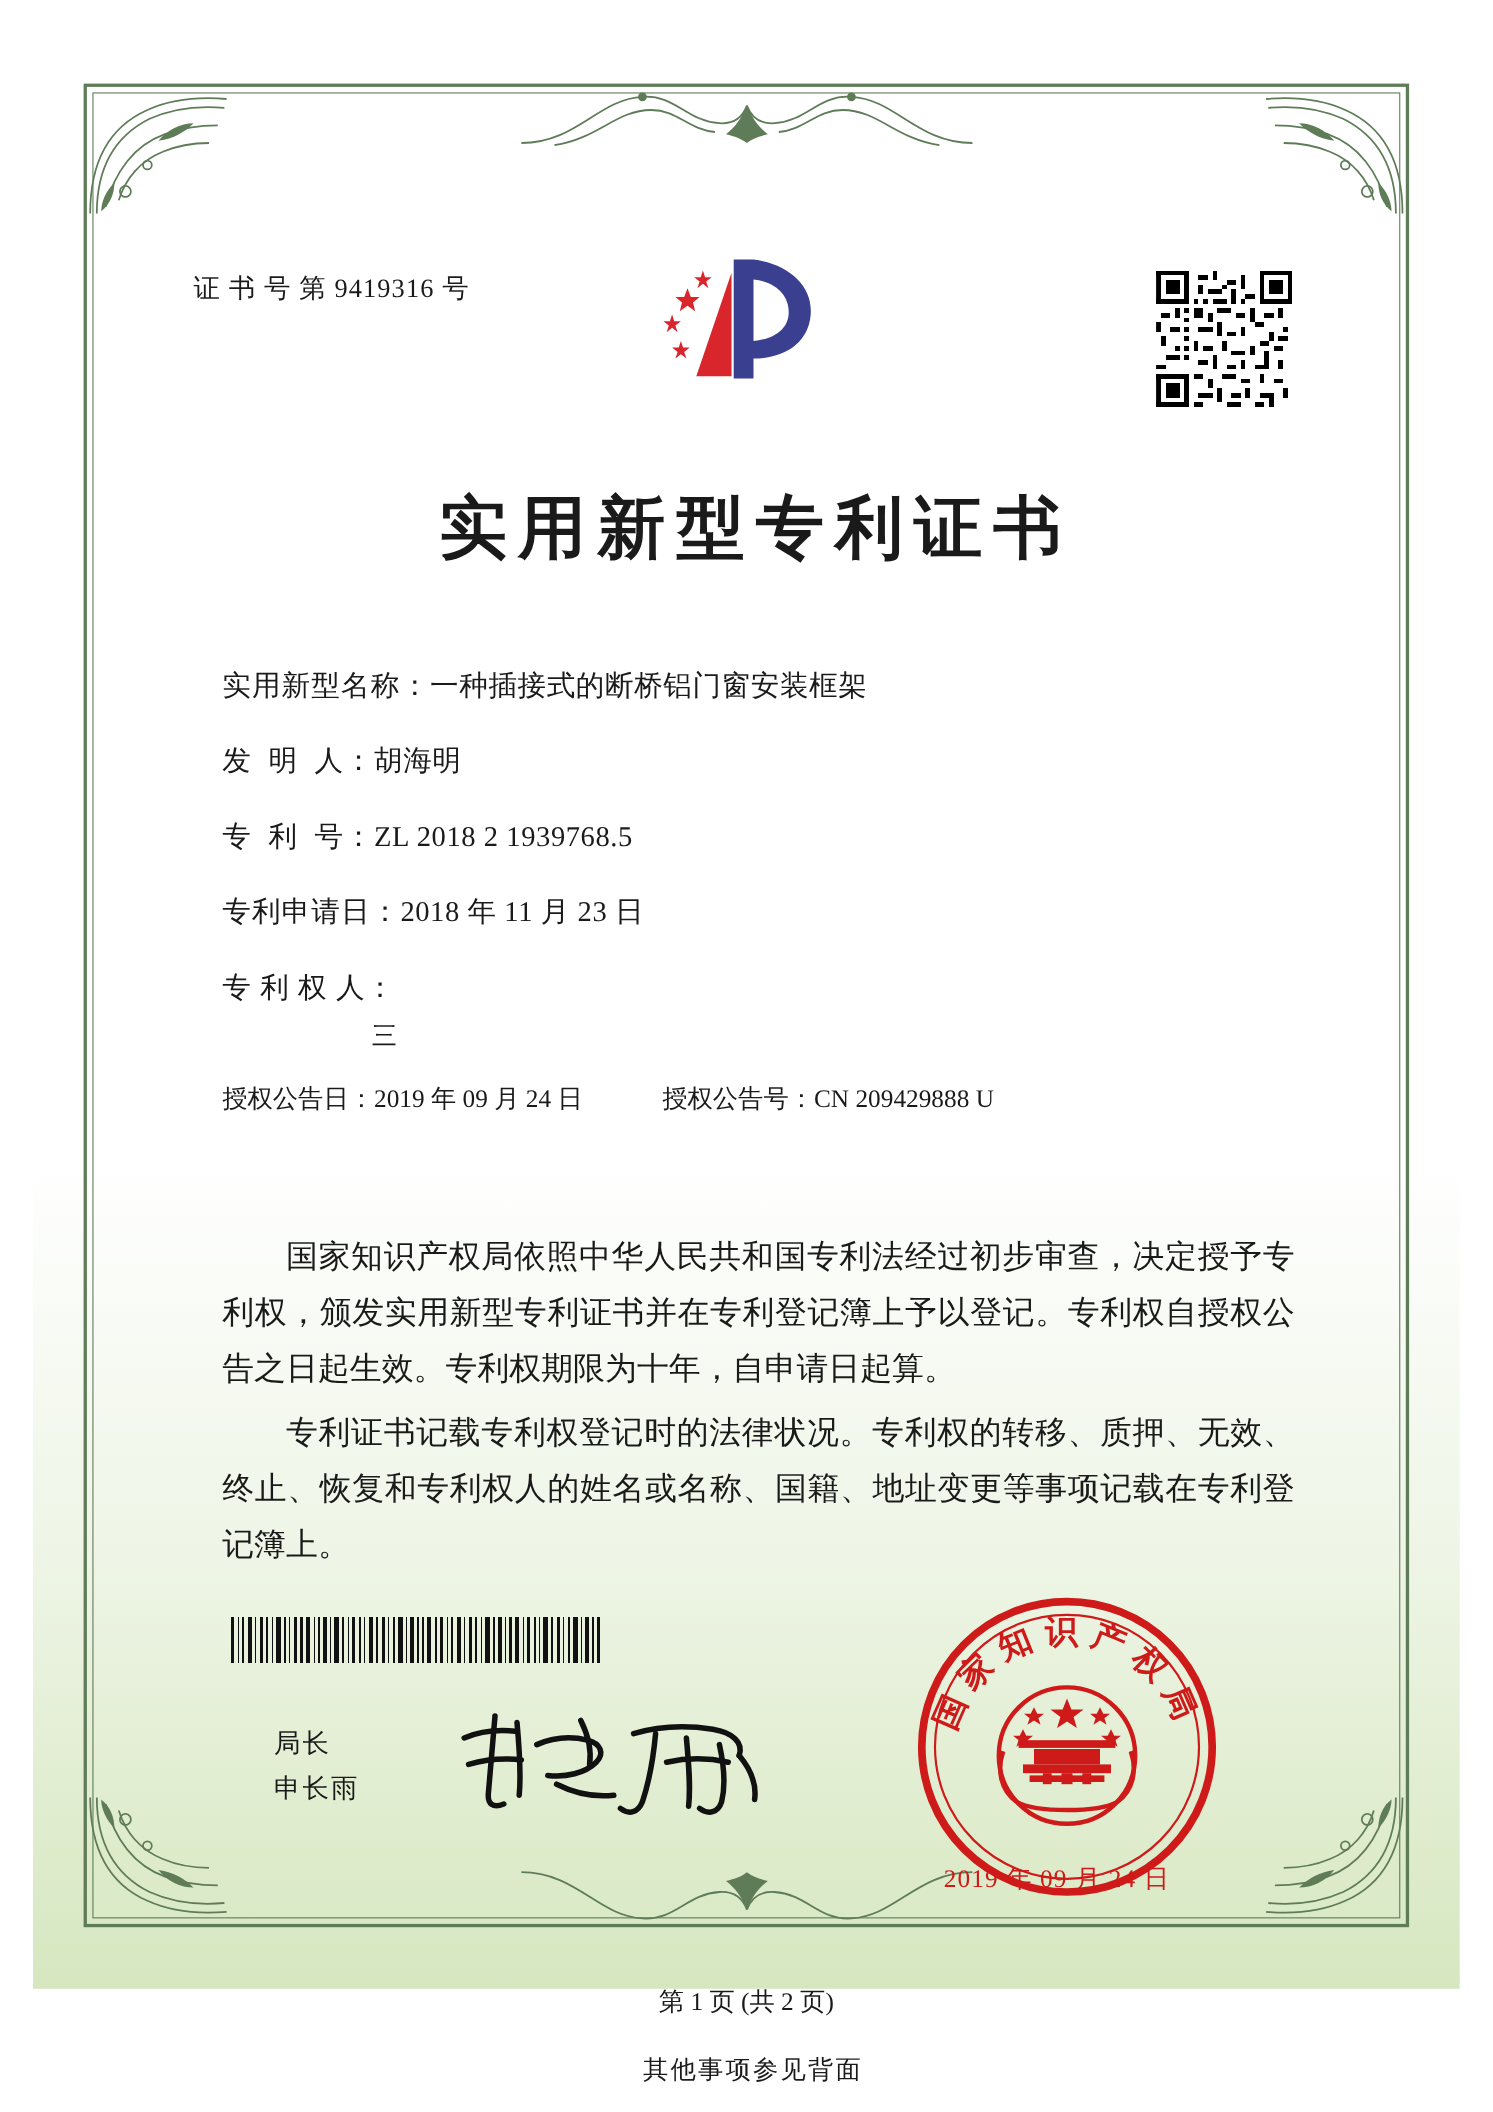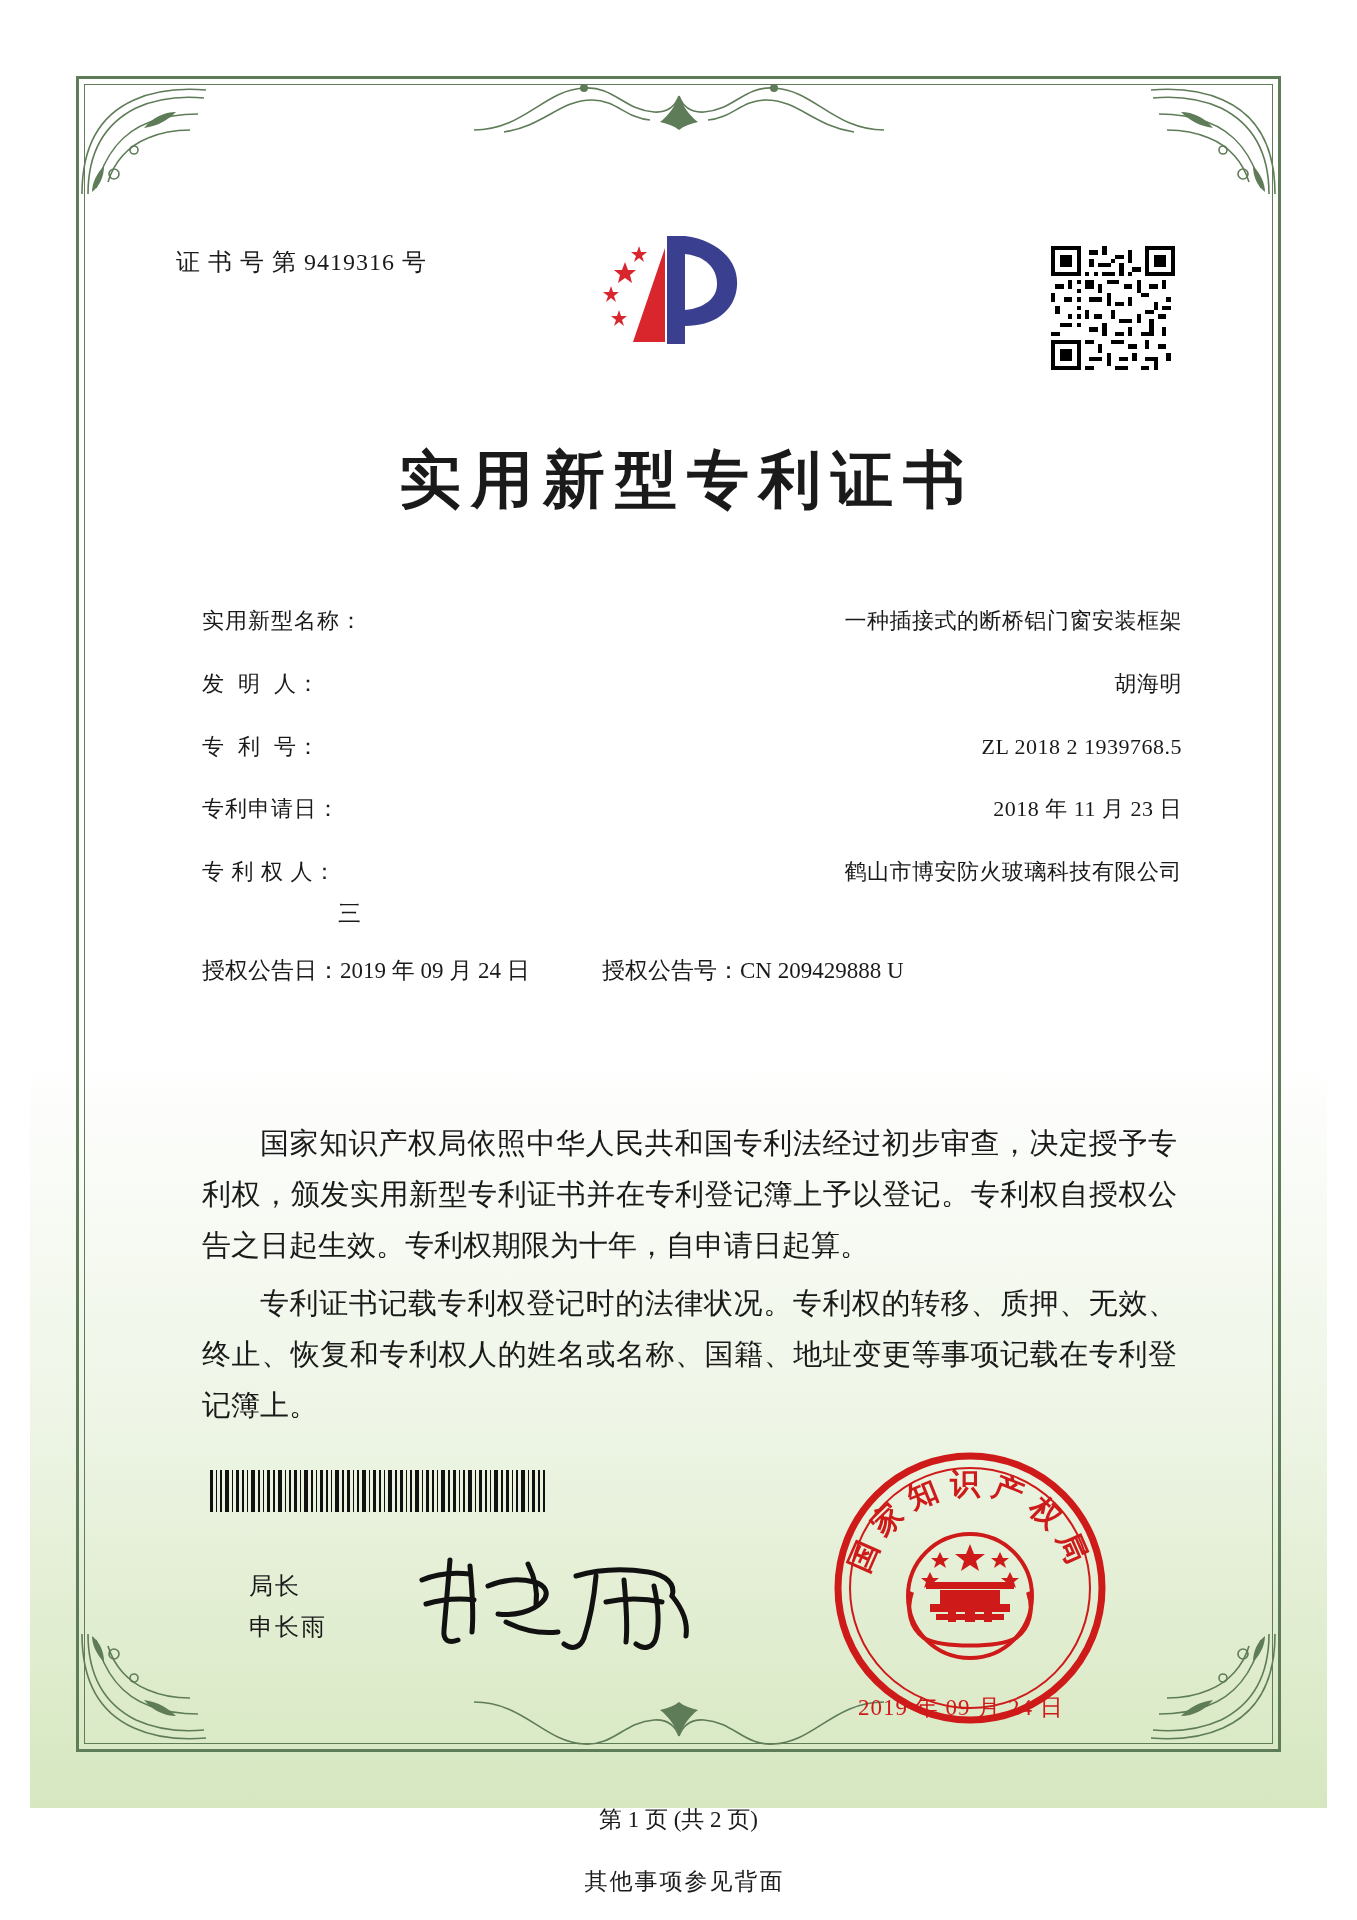--- a/index.html
+++ b/index.html
@@ -127,23 +127,22 @@
   .fields {
     position: absolute;
     left: 172px;
     top: 588px;
     width: 980px;
   }
   .field-row {
     display: flex;
     align-items: baseline;
     margin-bottom: 32px;
-    font-size: 22px;
+    font-size: 26px;
     line-height: 1.4;
-    text-align: right;
   }
   .f-label {
     flex: 0 0 auto;
     white-space: pre;
     letter-spacing: 1px;
   }
   .f-value {
     flex: 1 1 auto;
     letter-spacing: 0.5px;
   }
@@ -456,21 +455,20 @@
     <div class="field-row">
       <span class="f-label">专  利  号：</span>
       <span class="f-value">ZL 2018 2 1939768.5</span>
     </div>
     <div class="field-row">
       <span class="f-label">专利申请日：</span>
       <span class="f-value">2018 年 11 月 23 日</span>
     </div>
     <div class="field-row">
       <span class="f-label">专 利 权 人：</span>
-      <span class="f-value">鹤山市博安防火玻璃科技有限公司</span>
     </div>
     <div class="addr-cont">三</div>
 
     <div class="two-col">
       <div class="col-a">
         <span>授权公告日：</span><span>2019 年 09 月 24 日</span>
       </div>
       <div class="col-b">
         <span>授权公告号：</span><span>CN 209429888 U</span>
       </div>

